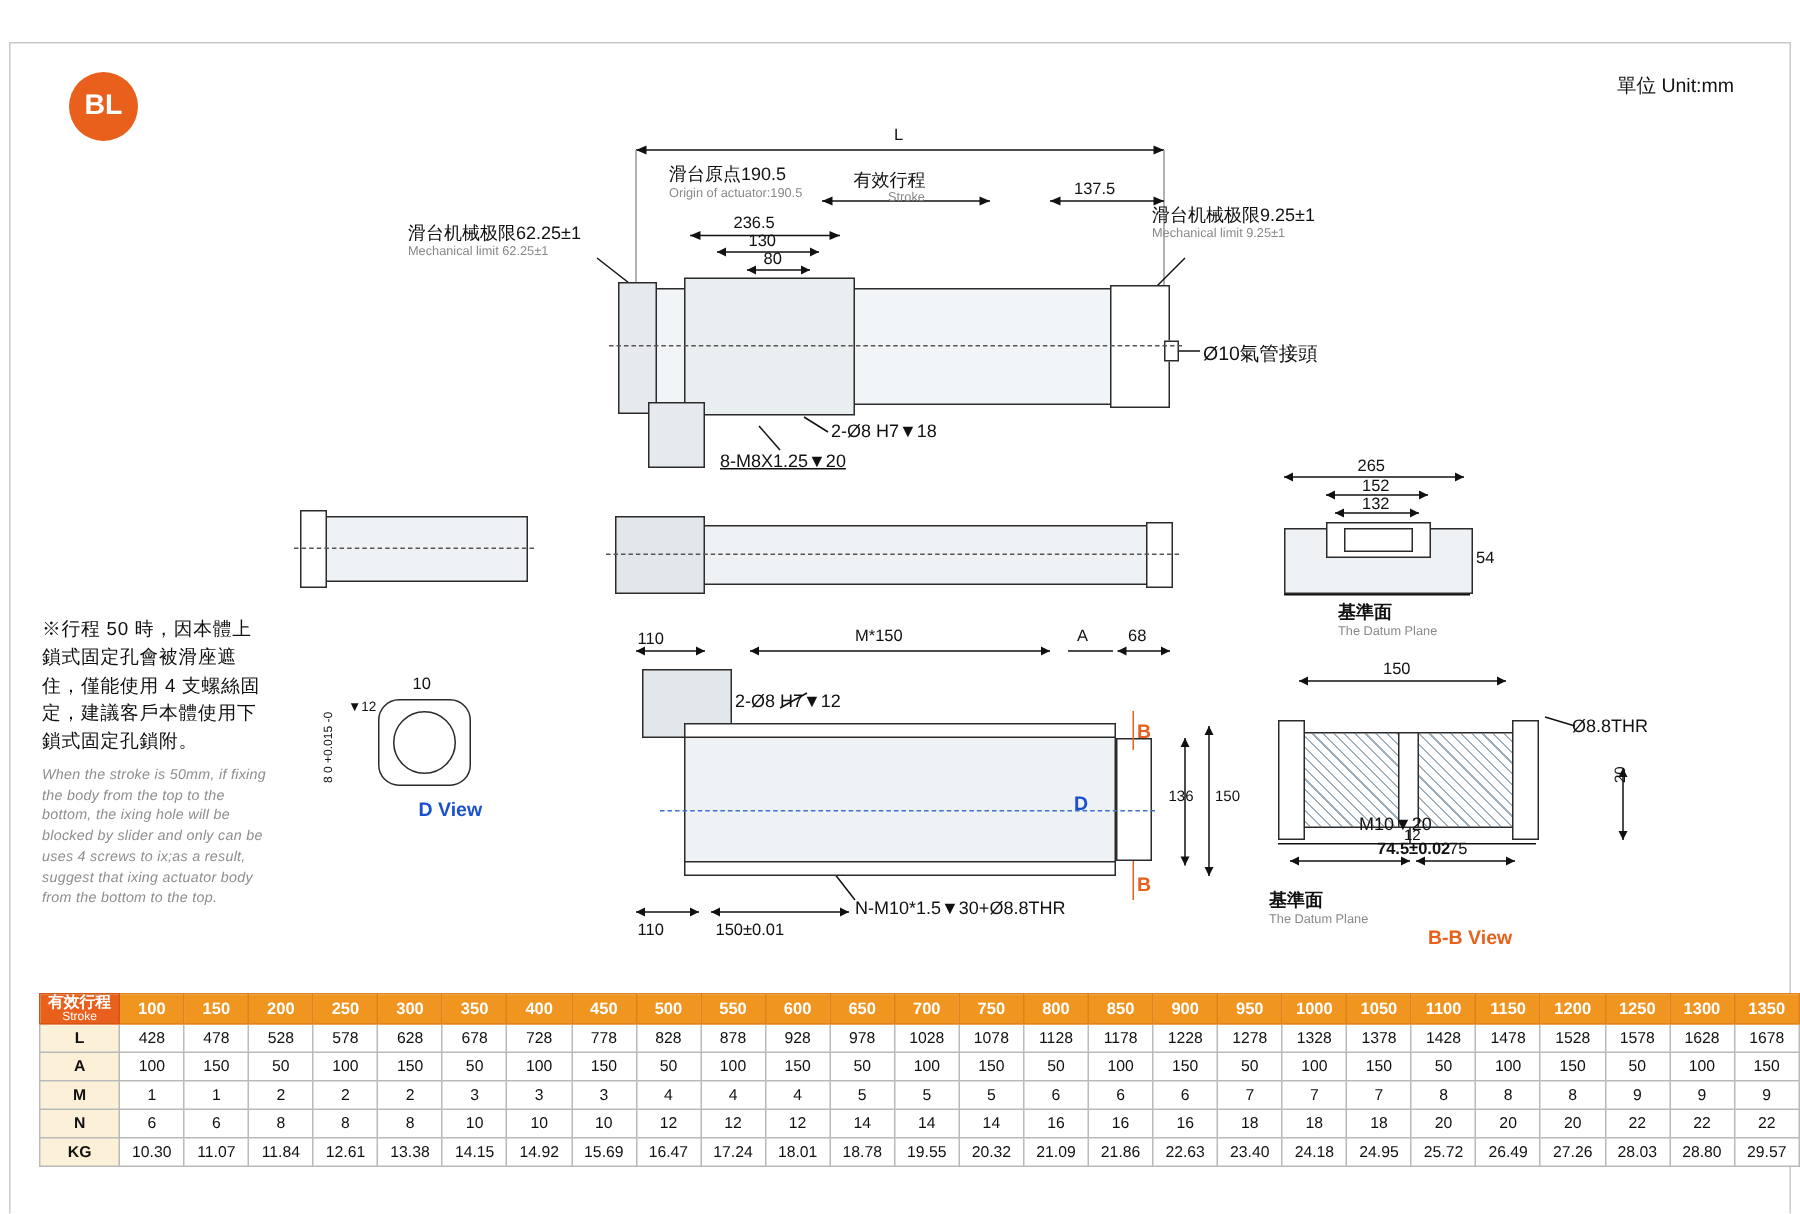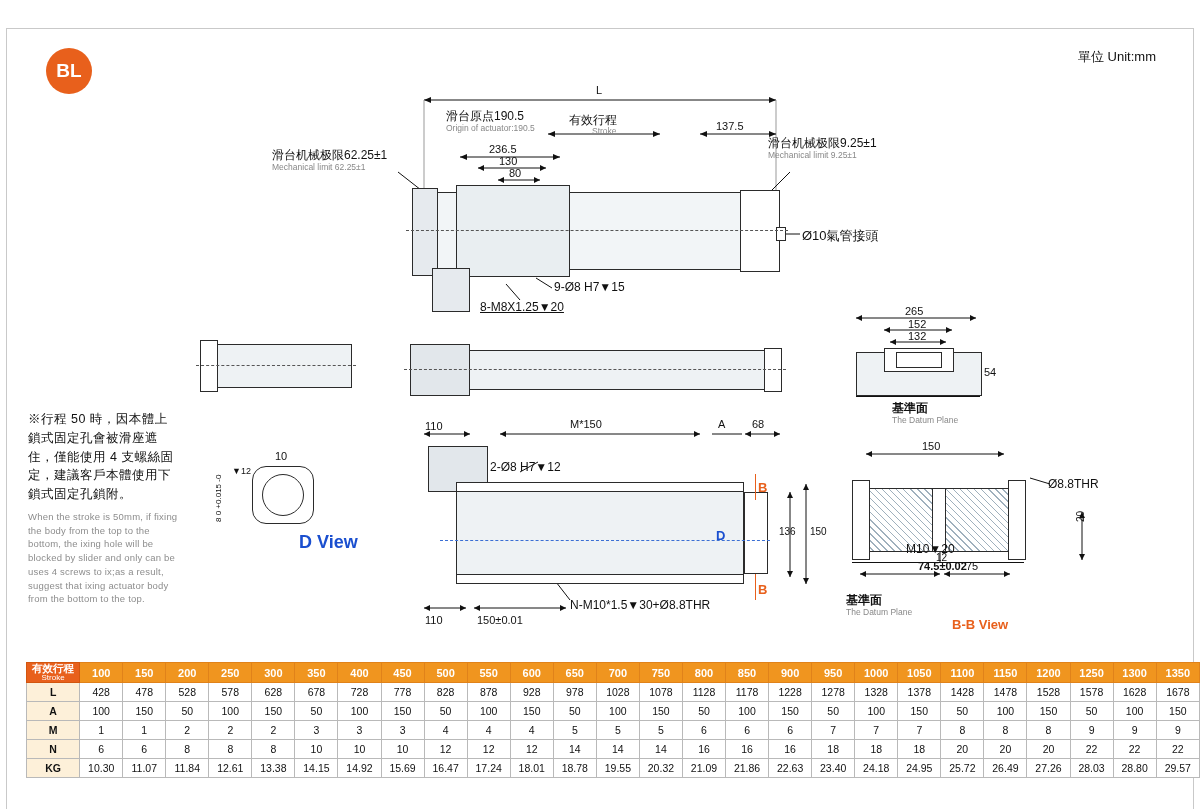--- a/index.html
+++ b/index.html
@@ -33,21 +33,21 @@
   .box{position:absolute;border:1px solid #2b2b2b;background:#f2f5f7;}
   .boxw{position:absolute;border:1px solid #2b2b2b;background:#ffffff;}
   .hatch{position:absolute;border:1px solid #2b2b2b;
     background:repeating-linear-gradient(45deg,#ffffff 0 4px,#9fb0bd 4px 5px);}
   .dash{position:absolute;border-top:1px dashed #555;}
   .center-line{position:absolute;border-top:1px dashed #3b6fd4;}
 
   
   .note{position:absolute;left:28px;top:388px;width:150px;}
   .note .cn{font-size:12.5px;line-height:1.5;color:#111;letter-spacing:.5px;}
-  .note .en{font-size:9.5px;line-height:1.45;color:#8d8d8d;margin-top:6px;letter-spacing:.2px;}
+  .note .en{font-size:9.5px;line-height:1.45;color:#8d8d8d;margin-top:6px;letter-spacing:.2px;font-style:italic;}
 
   
   table{position:absolute;left:26px;top:640px;border-collapse:collapse;
         font-size:10.5px;background:#fff;}
   th,td{border:1px solid #b9b9b9;text-align:center;height:18px;padding:0 1px;}
   thead th{background:#f0951f;color:#fff;font-weight:bold;font-size:11px;border-color:#e0821a;}
   thead th.first{background:#e8601c;border-color:#d2560f;width:52px;line-height:1.05;font-size:10.5px;}
   tbody th{background:#fdf0d9;color:#111;font-weight:bold;width:52px;font-size:10.5px;}
   tbody td{width:41px;}
   .hdr2{font-weight:normal;font-size:8px;display:block;line-height:1;}
@@ -209,21 +209,21 @@
   <div class="lbl-sm" style="left:592px;top:104px;">Stroke</div>
   <div class="lbl" style="left:716px;top:98px;">137.5</div>
   <div class="lbl" style="left:489px;top:121px;">236.5</div>
   <div class="lbl" style="left:499px;top:133px;">130</div>
   <div class="lbl" style="left:509px;top:145px;">80</div>
   <div class="lbl-cn" style="left:272px;top:125px;">滑台机械极限62.25±1</div>
   <div class="lbl-sm" style="left:272px;top:140px;">Mechanical limit 62.25±1</div>
   <div class="lbl-cn" style="left:768px;top:113px;">滑台机械极限9.25±1</div>
   <div class="lbl-sm" style="left:768px;top:128px;">Mechanical limit 9.25±1</div>
   <div class="lbl-cn" style="left:802px;top:205px;font-size:13px;">Ø10氣管接頭</div>
-  <div class="lbl" style="left:554px;top:258px;font-size:12px;">9-Ø8 H7▼15</div>
+  <div class="lbl" style="left:554px;top:258px;font-size:12px;">2-Ø8 H7▼18</div>
   <div class="lbl" style="left:480px;top:278px;font-size:12px;text-decoration:underline;">8-M8X1.25▼20</div>
 
   <div class="lbl" style="left:905px;top:283px;">265</div>
   <div class="lbl" style="left:908px;top:296px;">152</div>
   <div class="lbl" style="left:908px;top:308px;">132</div>
   <div class="lbl" style="left:984px;top:344px;">54</div>
   <div class="lbl-cn" style="left:892px;top:378px;font-weight:bold;">基準面</div>
   <div class="lbl-sm" style="left:892px;top:393px;">The Datum Plane</div>
 
   <div class="lbl" style="left:425px;top:398px;">110</div>
@@ -233,21 +233,21 @@
   <div class="lbl" style="left:490px;top:438px;font-size:12px;">2-Ø8 H7▼12</div>
   <div class="lbl" style="left:570px;top:576px;font-size:12px;">N-M10*1.5▼30+Ø8.8THR</div>
   <div class="lbl" style="left:425px;top:592px;">110</div>
   <div class="lbl" style="left:477px;top:592px;">150±0.01</div>
   <div class="lbl" style="left:779px;top:504px;font-size:10px;">136</div>
   <div class="lbl" style="left:810px;top:504px;font-size:10px;">150</div>
   <div class="lbl lbl-orange" style="left:758px;top:458px;font-weight:bold;font-size:13px;">B</div>
   <div class="lbl lbl-orange" style="left:758px;top:560px;font-weight:bold;font-size:13px;">B</div>
   <div class="lbl lbl-blue" style="left:716px;top:506px;font-weight:bold;font-size:13px;">D</div>
 
-  <div class="lbl lbl-blue" style="left:276px;top:510px;font-size:18px;font-weight:bold;padding-left:23px;">D View</div>
+  <div class="lbl lbl-blue" style="left:256px;top:510px;font-size:13px;font-weight:bold;padding-left:23px;">D View</div>
   <div class="lbl" style="left:275px;top:428px;">10</div>
   <div class="lbl" style="left:232px;top:444px;font-size:9px;">▼12</div>
   <div class="lbl" style="left:214px;top:500px;font-size:8px;transform:rotate(-90deg);transform-origin:left top;width:70px;">8 0 +0.015 -0</div>
 
   <div class="lbl" style="left:922px;top:418px;">150</div>
   <div class="lbl" style="left:1048px;top:455px;font-size:12px;">Ø8.8THR</div>
   <div class="lbl" style="left:1075px;top:500px;font-size:10px;transform:rotate(-90deg);transform-origin:left top;">20</div>
   <div class="lbl" style="left:936px;top:530px;font-size:10px;">12</div>
   <div class="lbl" style="left:906px;top:520px;font-size:12px;">M10▼20</div>
   <div class="lbl" style="left:918px;top:538px;font-weight:bold;">74.5±0.02</div>

